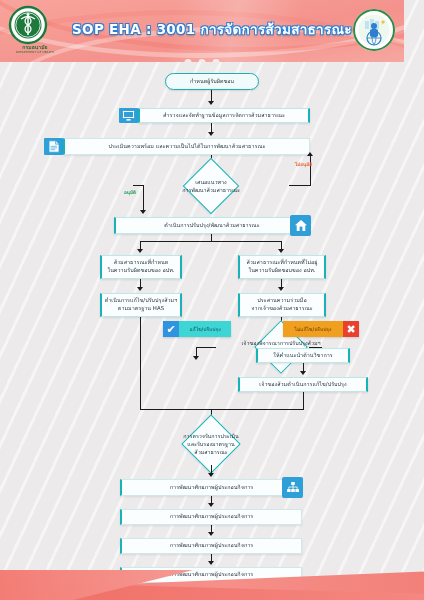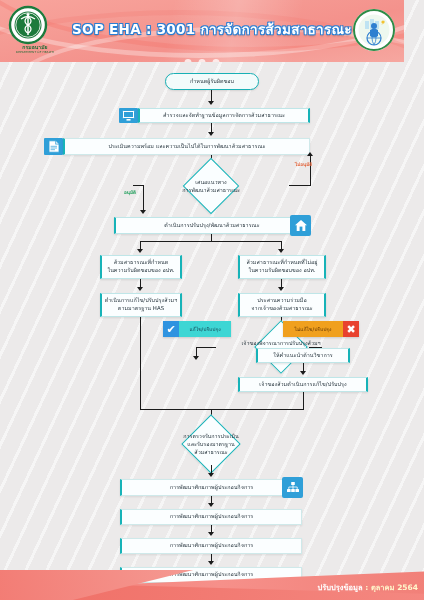--- a/index.html
+++ b/index.html
@@ -431,16 +431,13 @@
   <div class="vline" style="left:211px;top:521px;height:8px;"></div>
   <div class="arrow-d" style="left:208px;top:528px;"></div>
 
   <div class="nd pill" style="left:150px;top:533px;width:124px;height:18px;">สรุปและรายงานผลการดำเนินงาน</div>
 </div>
 
 <div class="footer">
   <div class="f-band fb1"></div>
   <div class="f-band fb2"></div>
   <div class="f-band-left"></div>
-  <div class="footer-text">
-    <span>ปรับปรุงข้อมูล</span><span class="ft-date"><span> : </span><span>ตุลาคม 2564</span></span>
-  </div>
 </div>
 
 </body></html>

